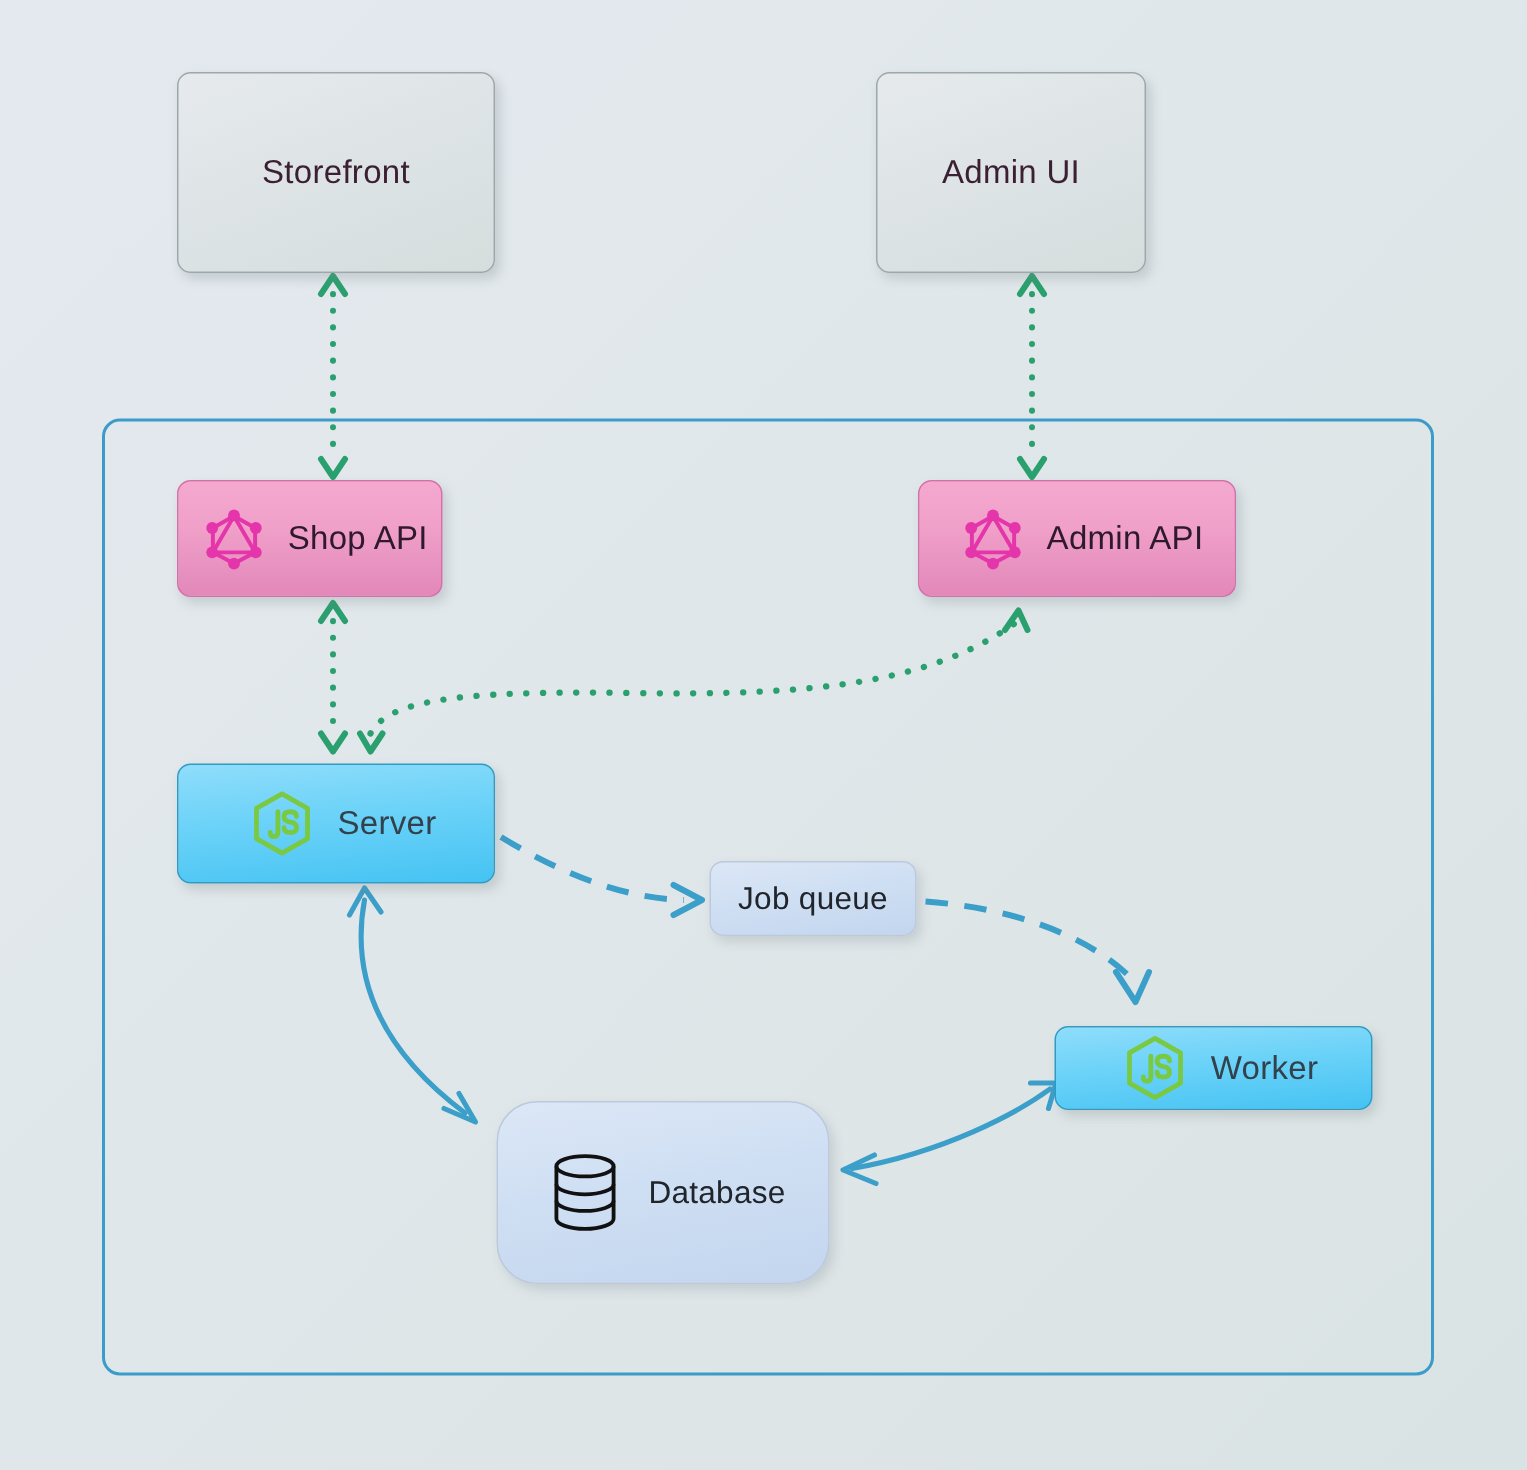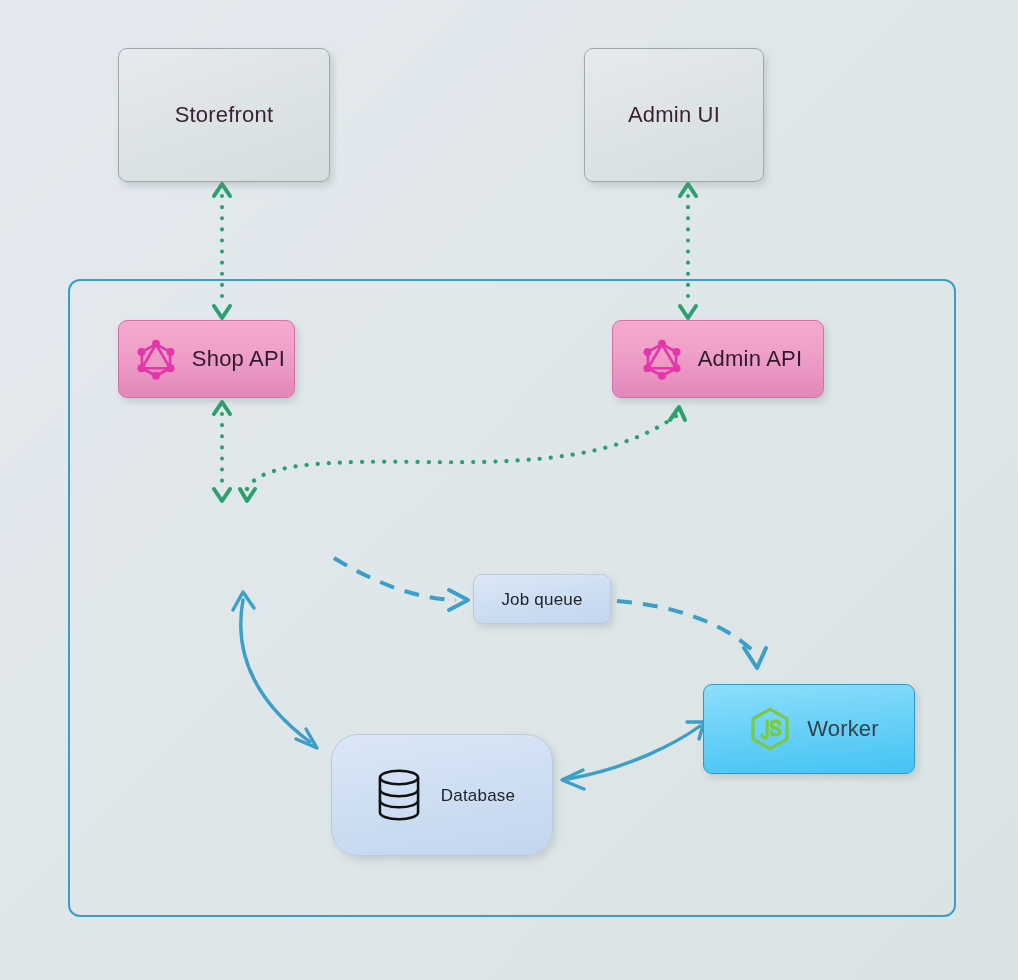--- a/index.html
+++ b/index.html
@@ -77,21 +77,21 @@
     gap: 14px;
     padding-left: 8px;
   }
 
   
   .plain {
     border: 1px solid #bcc9dd;
     background: linear-gradient(170deg, #dce7f6 0%, #cfdff3 45%, #c3d6ef 100%);
     box-shadow: 3px 4px 7px rgba(120,132,138,.25);
     color: #20252c;
-    font-size: 17px;
+    font-size: 21px;
     justify-content: center;
   }
   .db {
     gap: 18px;
     padding-left: 6px;
   }
 
   
   #container-box {
     position: absolute;
@@ -212,26 +212,36 @@
           <circle cx="83" cy="34" r="9"></circle>
           <circle cx="17" cy="71" r="9"></circle>
           <circle cx="83" cy="71" r="9"></circle>
           <circle cx="50" cy="88" r="9"></circle>
         </g>
       </svg>
     </span>
     <span class="label">Admin API</span>
   </div>
 
+  <div class="node njs" style="left:118px; top:509px; width:212px; height:80px;">
+    <span class="ico">
+      <svg width="46" height="46" viewBox="0 0 100 100" aria-hidden="true">
+        <path d="M50 7 L87 28 L87 72 L50 93 L13 72 L13 28 Z" fill="none" stroke="#7ac943" stroke-width="7" stroke-linejoin="round"></path>
+        <path d="M44 33 L44 63 Q44 69 38 69 Q33 69 33 63" fill="none" stroke="#7ac943" stroke-width="7" stroke-linecap="round" stroke-linejoin="round"></path>
+        <path d="M71 40 Q71 33 62 33 Q53 33 53 40 Q53 47 62 48 Q71 49 71 56 Q71 63 62 63 Q53 63 53 56" fill="none" stroke="#7ac943" stroke-width="7" stroke-linecap="round" stroke-linejoin="round"></path>
+      </svg>
+    </span>
+    <span class="label">Server</span>
+  </div>
 
   <div class="node plain" style="left:473px; top:574px; width:138px; height:50px;">
     <span class="label">Job queue</span>
   </div>
 
-  <div class="node njs" style="left:703px; top:684px; width:212px; height:90px;">
+  <div class="node njs" style="left:703px; top:684px; width:212px; height:56px;">
     <span class="ico">
       <svg width="46" height="46" viewBox="0 0 100 100" aria-hidden="true">
         <path d="M50 7 L87 28 L87 72 L50 93 L13 72 L13 28 Z" fill="none" stroke="#7ac943" stroke-width="7" stroke-linejoin="round"></path>
         <path d="M44 33 L44 63 Q44 69 38 69 Q33 69 33 63" fill="none" stroke="#7ac943" stroke-width="7" stroke-linecap="round" stroke-linejoin="round"></path>
         <path d="M71 40 Q71 33 62 33 Q53 33 53 40 Q53 47 62 48 Q71 49 71 56 Q71 63 62 63 Q53 63 53 56" fill="none" stroke="#7ac943" stroke-width="7" stroke-linecap="round" stroke-linejoin="round"></path>
       </svg>
     </span>
     <span class="label">Worker</span>
   </div>
 

